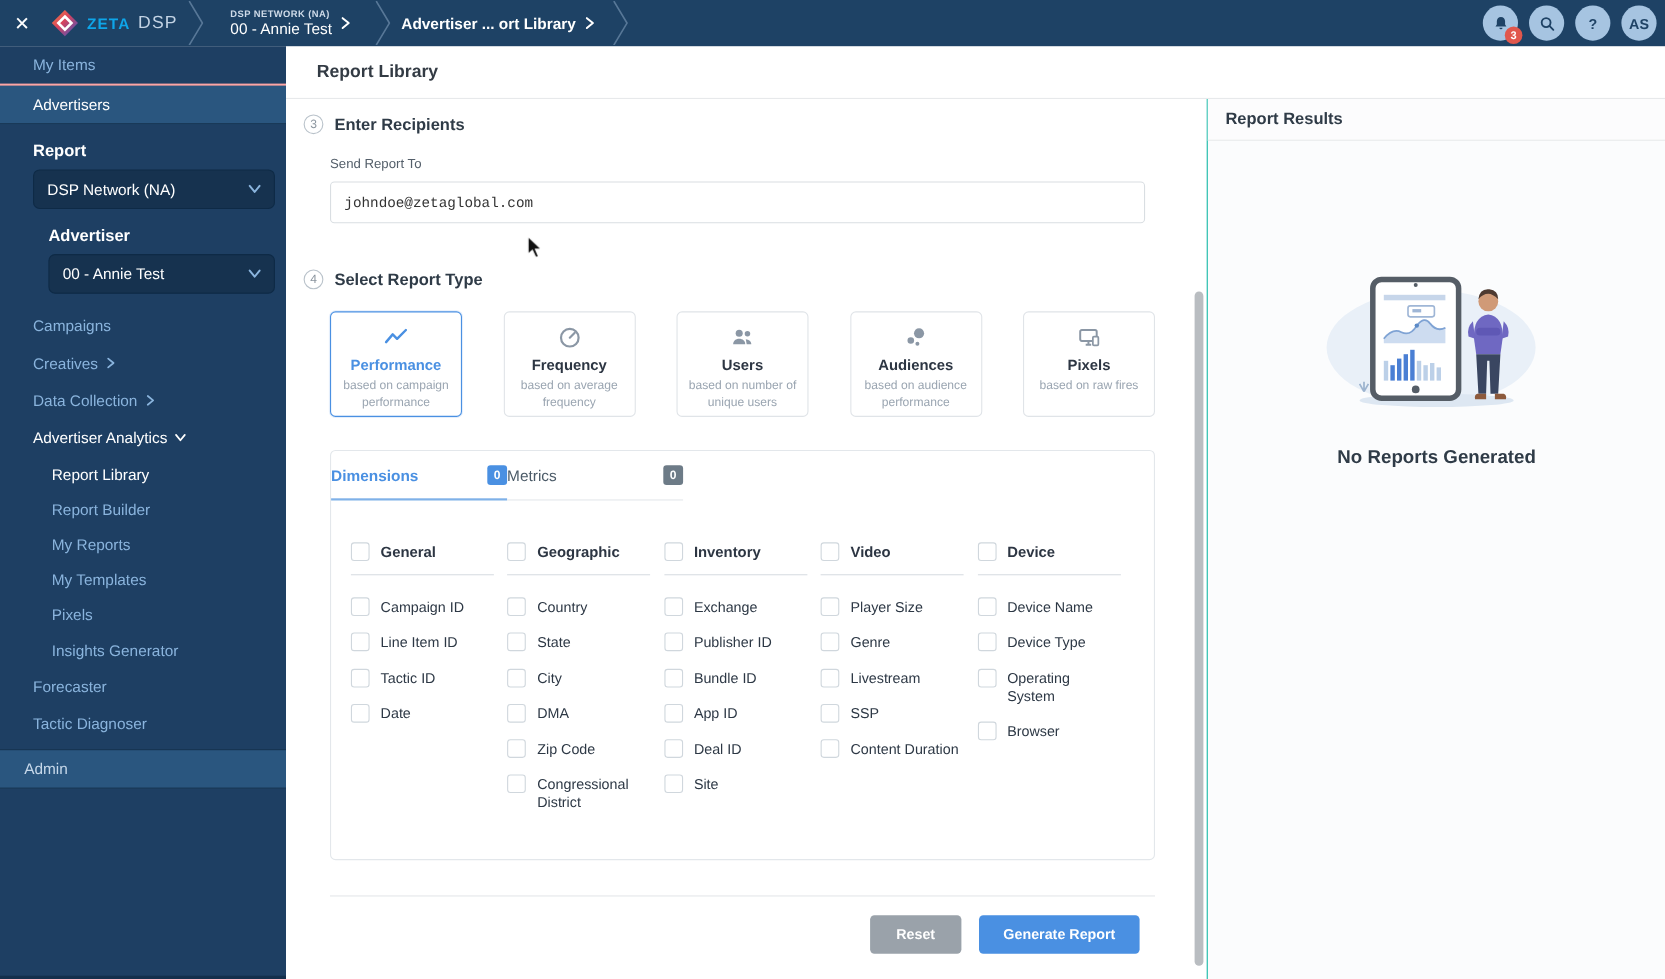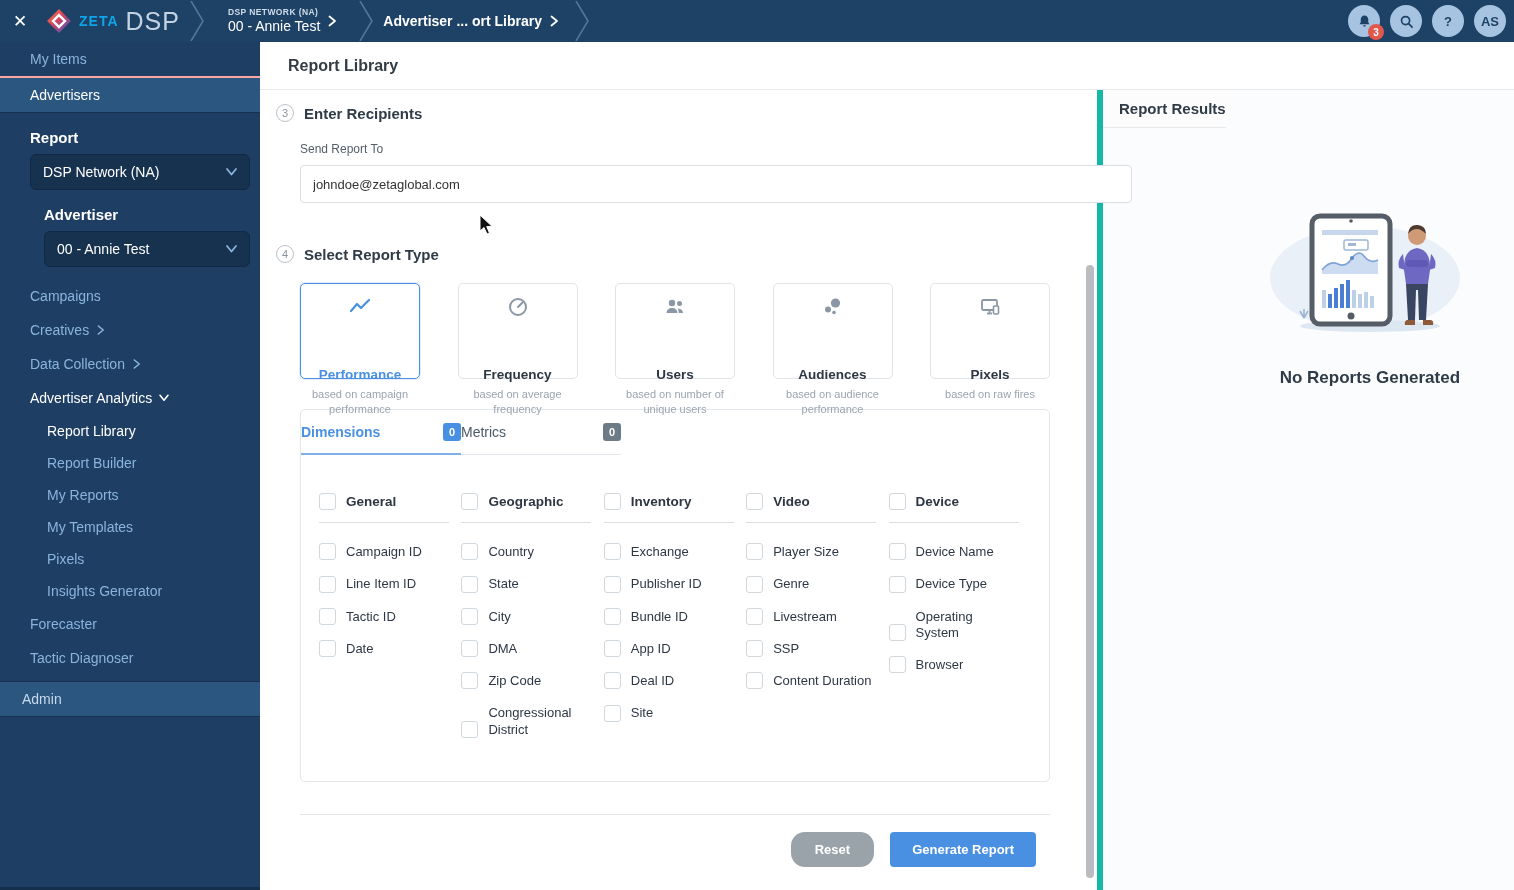--- a/index.html
+++ b/index.html
@@ -3,21 +3,21 @@
 <meta charset="utf-8">
 <style>
   * { margin:0; padding:0; box-sizing:border-box; }
   html,body { width:1514px; height:890px; overflow:hidden; font-family:"Liberation Sans", sans-serif; background:#fff; }
 
   
   .topbar { height:42px; background:#1e4265; display:flex; align-items:center; position:relative; color:#fff; }
   .close-x { width:40px; text-align:center; font-size:17px; color:#fff; cursor:pointer; }
   .brand { display:flex; align-items:center; gap:7px; margin-left:6px; }
   .brand-zeta { font-size:14px; font-weight:bold; letter-spacing:1px; color:#0ea5e9; }
-  .brand-dsp { font-size:25px; font-weight:400; color:#c3d3e4; letter-spacing:1px; }
+  .brand-dsp { font-size:16px; font-weight:400; color:#c3d3e4; letter-spacing:1px; }
   .crumb-sep { width:14px; height:40px; margin:0 10px; opacity:.45; }
   .crumb-sep polyline { fill:none; stroke:#9db8d4; stroke-width:1.5; }
   .crumb1 { display:flex; align-items:center; gap:8px; margin-left:14px; }
   .crumb1-text { display:flex; flex-direction:column; line-height:1.25; }
   .crumb-eyebrow { font-size:8.5px; letter-spacing:.4px; color:#cfdbe9; font-weight:bold; }
   .crumb-label { font-size:14px; color:#fff; font-weight:500; }
   .crumb2 { display:flex; align-items:center; gap:8px; font-size:14px; font-weight:bold; color:#fff; }
   .chev { width:9px; height:12px; }
   .chev polyline { fill:none; stroke:currentColor; stroke-width:1.8; stroke-linecap:round; stroke-linejoin:round; }
   .top-actions { position:absolute; right:8px; top:5px; display:flex; gap:10px; }
@@ -51,61 +51,61 @@
   .page-title { font-size:16px; font-weight:bold; color:#333b44; }
   .content-body { flex:1; display:flex; position:relative; }
   .main { width:837px; position:relative; padding:14px 0 0 40px; }
   .main-inner { width:750px; }
 
   .step-row { display:flex; align-items:center; gap:10px; margin-bottom:20px; }
   .step-circle { width:18px; height:18px; border:1px solid #b9c2ca; border-radius:50%; color:#8a949e; font-size:11px; display:flex; align-items:center; justify-content:center; margin-left:-24px; }
   .step-title { font-size:15px; font-weight:bold; color:#2f3b47; }
 
   .field-label { font-size:12px; color:#545f6a; margin-bottom:9px; }
-  .text-input { width:832px; height:38px; border:1px solid #d9dee2; border-radius:4px; font-size:13px; color:#333; padding:0 12px; font-family:Liberation Sans, sans-serif; }
+  .text-input { width:741px; height:38px; border:1px solid #d9dee2; border-radius:4px; font-size:13px; color:#333; padding:0 12px; font-family:Liberation Mono, monospace; }
   .sec-gap { height:42px; }
 
   .cards { display:flex; justify-content:space-between; width:750px; margin-top:6px; }
   .card { width:120px; height:96px; border:1px solid #e0e4e8; border-radius:5px; background:#fff; display:flex; flex-direction:column; align-items:center; padding-top:13px; cursor:pointer; text-align:center; }
   .card.selected { border:1px solid #4a90e2; box-shadow:0 0 0 1px rgba(74,144,226,.15); }
   .card-icon { height:20px; margin-bottom:7px; }
   .card-icon svg { width:22px; height:20px; }
-  .card-title { font-size:13.5px; font-weight:bold; color:#2d3643;margin-top:43px; }
+  .card-title { font-size:13.5px; font-weight:bold; color:#2d3643; }
   .card.selected .card-title { color:#4a90e2; }
   .card-sub { font-size:11px; color:#9aa5b1; margin-top:5px; line-height:1.35; padding:0 6px; }
 
   .panel { width:750px; border:1px solid #e3e7eb; border-radius:5px; margin-top:30px; background:#fff; }
   .tabs { display:flex; height:45px; }
   .tab { width:160px; display:flex; align-items:center; justify-content:space-between; gap:11px; font-size:14px; cursor:pointer; border-bottom:1px solid #e4e8ec; }
   .tab.active { color:#4a90e2; font-weight:bold; border-bottom:2px solid #7fb1e8; }
   .tab.inactive { color:#4b5a67; }
   .count-badge { width:18px; height:18px; border-radius:3px; color:#fff; font-size:11px; font-weight:bold; display:flex; align-items:center; justify-content:center; }
   .count-badge.blue { background:#4a90e2; }
   .count-badge.grey { background:#6d7b87; }
   .tabs-rest { flex:1; }
 
   .dim-grid { display:grid; grid-template-columns:repeat(5,1fr); padding:38px 18px 28px 18px; }
   .dim-col { padding-right:12px; }
   .dim-head { display:flex; align-items:center; gap:10px; }
   .dim-head-label { font-size:13.5px; font-weight:bold; color:#2d3643; }
   .dim-underline { border-bottom:1px solid #d9dee3; margin:12px 0 20px 0; width:130px; }
-  .dim-item { display:flex; align-items:flex-end; gap:10px; margin-bottom:15px; }
+  .dim-item { display:flex; align-items:flex-start; gap:10px; margin-bottom:15px; }
   .cbox { width:17px; height:17px; border:1.5px solid #d0d7dd; border-radius:3px; background:#fff; flex-shrink:0; cursor:pointer; }
   .dim-label { font-size:13px; color:#2d3845; line-height:1.25; padding-top:1px; }
 
   .divider { border-top:1px solid #e4e7ea; margin-top:32px; width:750px; }
   .btn-row { display:flex; justify-content:flex-end; gap:16px; margin-top:17px; width:750px; padding-right:14px; }
   .btn { border:none; border-radius:4px; font-size:13px; font-weight:bold; color:#fff; padding:10px 24px; cursor:pointer; font-family:"Liberation Sans", sans-serif; }
-  .btn-reset { background:#9aa2aa;border-radius:14px; }
+  .btn-reset { background:#9aa2aa; }
   .btn-generate { background:#4a90e2; padding:10px 22px; }
 
   .vthumb { position:absolute; right:3px; top:175px; width:8px; height:613px; background:#b9bdc1; border-radius:4px; }
 
   
-  .results { width:417px; border-left:6px solid #14b8a6; background:#fbfcfd; display:flex; flex-direction:row; }
+  .results { width:417px; border-left:1px solid #14b8a6; background:#fbfcfd; display:flex; flex-direction:column; }
   .results-header { height:38px; border-bottom:1px solid #e8eaec; background:#fcfcfd; display:flex; align-items:center; padding-left:16px; flex-shrink:0; }
   .results-title { font-size:15px; font-weight:bold; color:#2f3b47; }
   .results-body { flex:1; display:flex; flex-direction:column; align-items:center; }
   .illus { margin-top:118px; }
   .empty-title { font-size:17px; font-weight:bold; color:#2f3b47; margin-top:30px; }
   .empty-text { font-size:13px; color:#6b7682; line-height:1.6; text-align:center; width:330px; margin-top:14px; }
 
   .cursor { position:fixed; left:478px; top:214px; z-index:99; pointer-events:none; }
 </style>
 </head>

